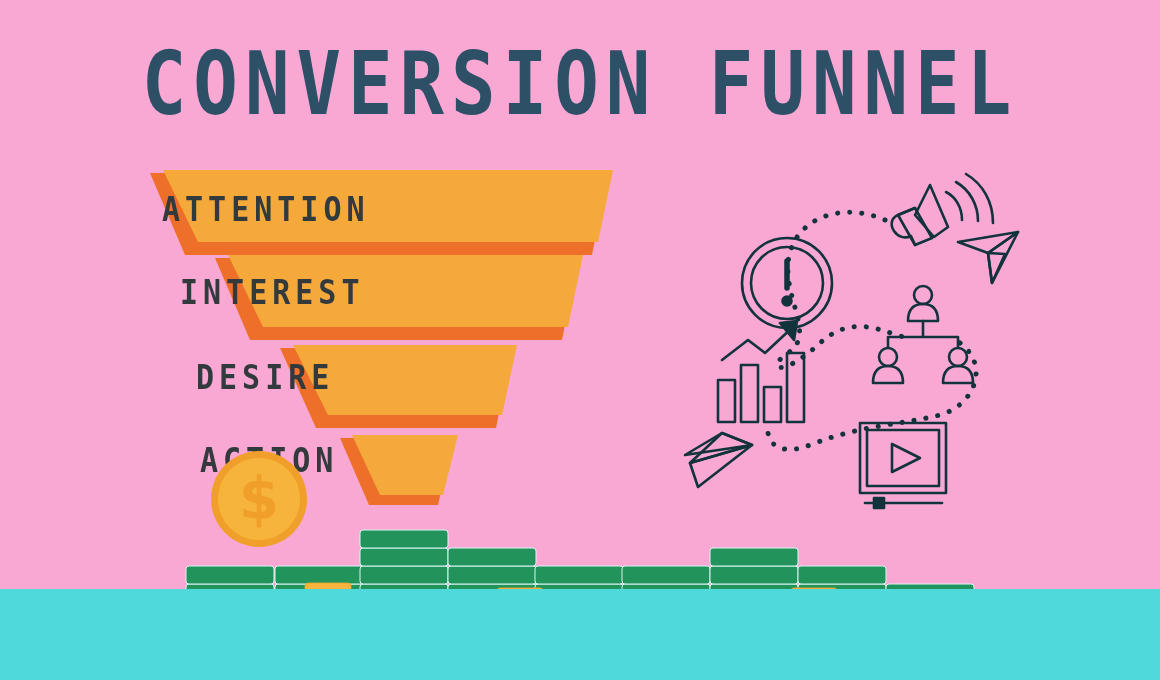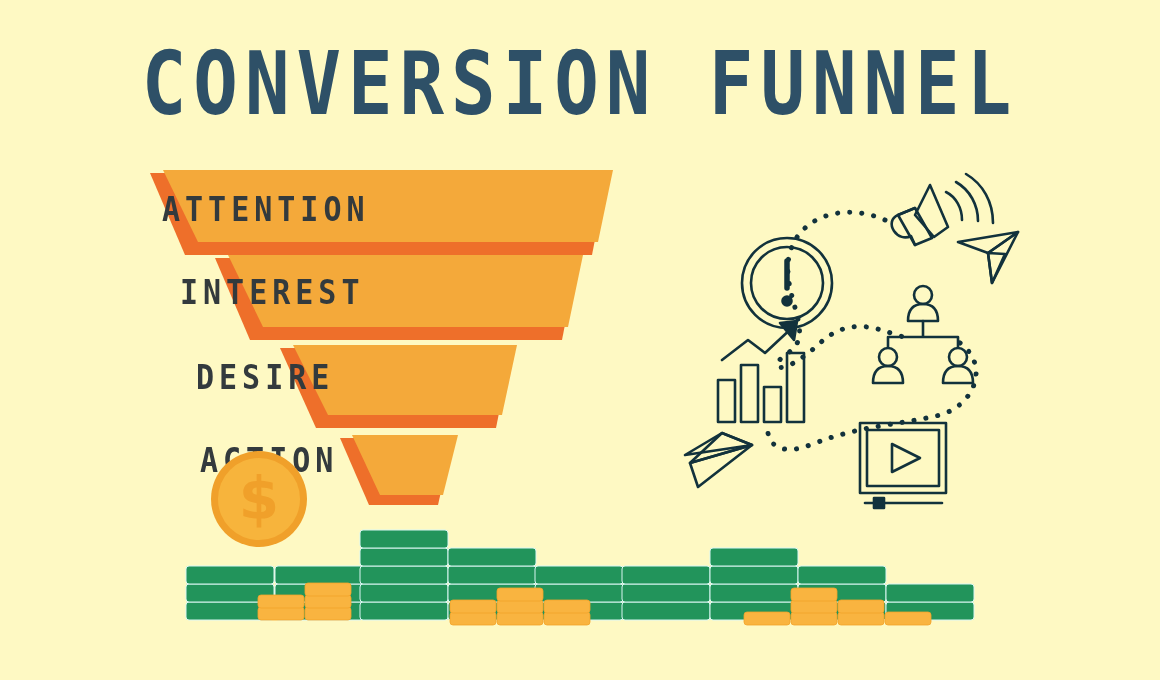--- a/index.html
+++ b/index.html
@@ -4,22 +4,22 @@
 <title>Conversion Funnel</title>
 <style>
   html, body {
     margin: 0;
     padding: 0;
     background: #4fd9da;
   }
   #stage {
     position: relative;
     width: 1160px;
-    height: 680px;
-    background: #fef9c3;
+    height: 589px;
+    background: #f9a8d4;
     overflow: hidden;
     font-family: "DejaVu Sans", sans-serif;
   }
 
   
   #page-title {
     position: absolute;
     left: 0;
     top: 40px;
     width: 1160px;

